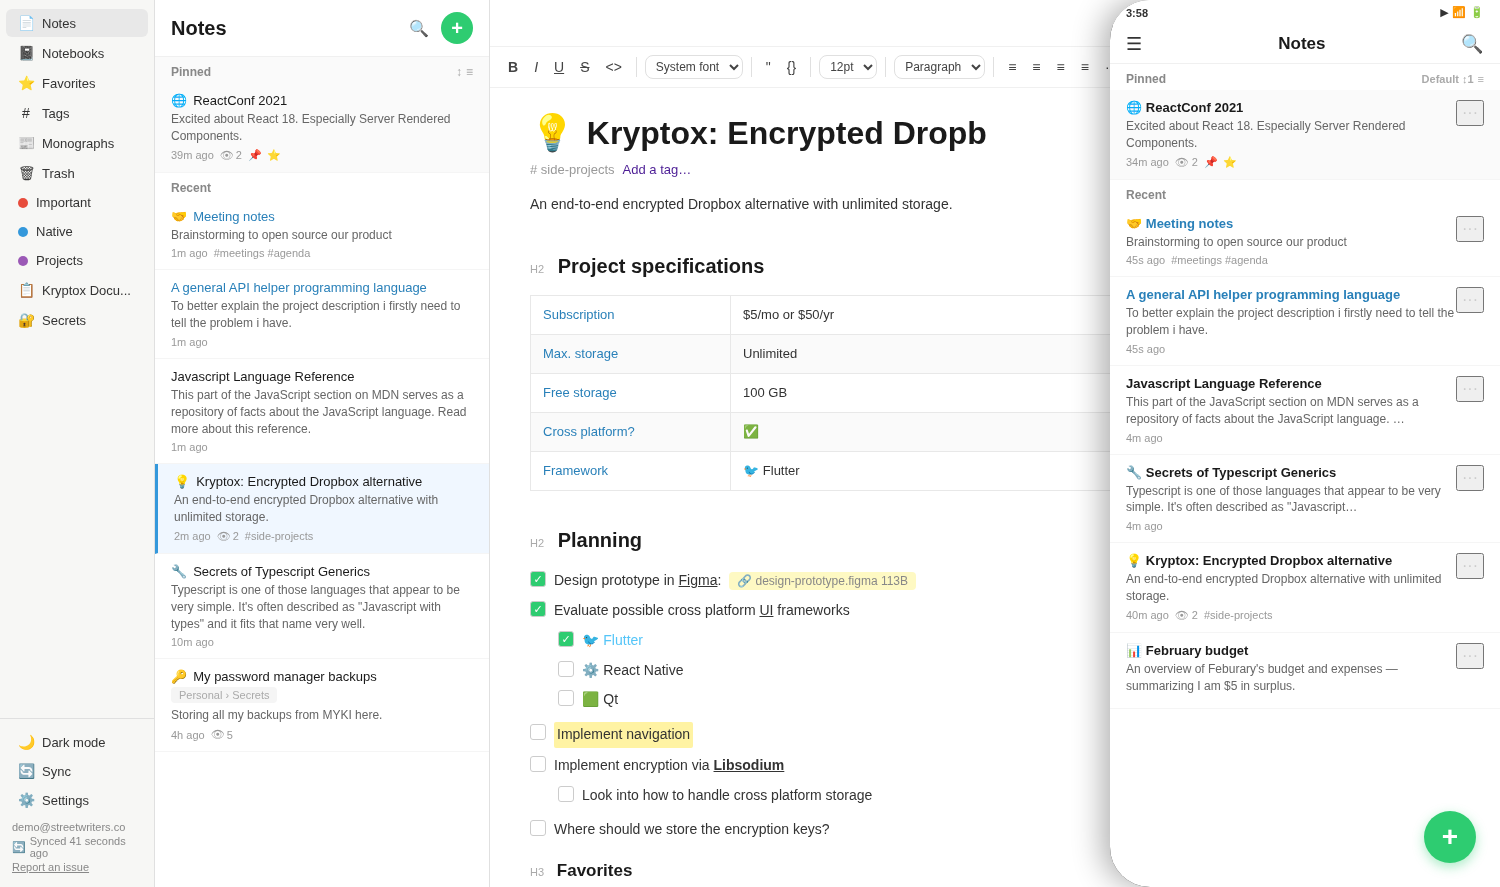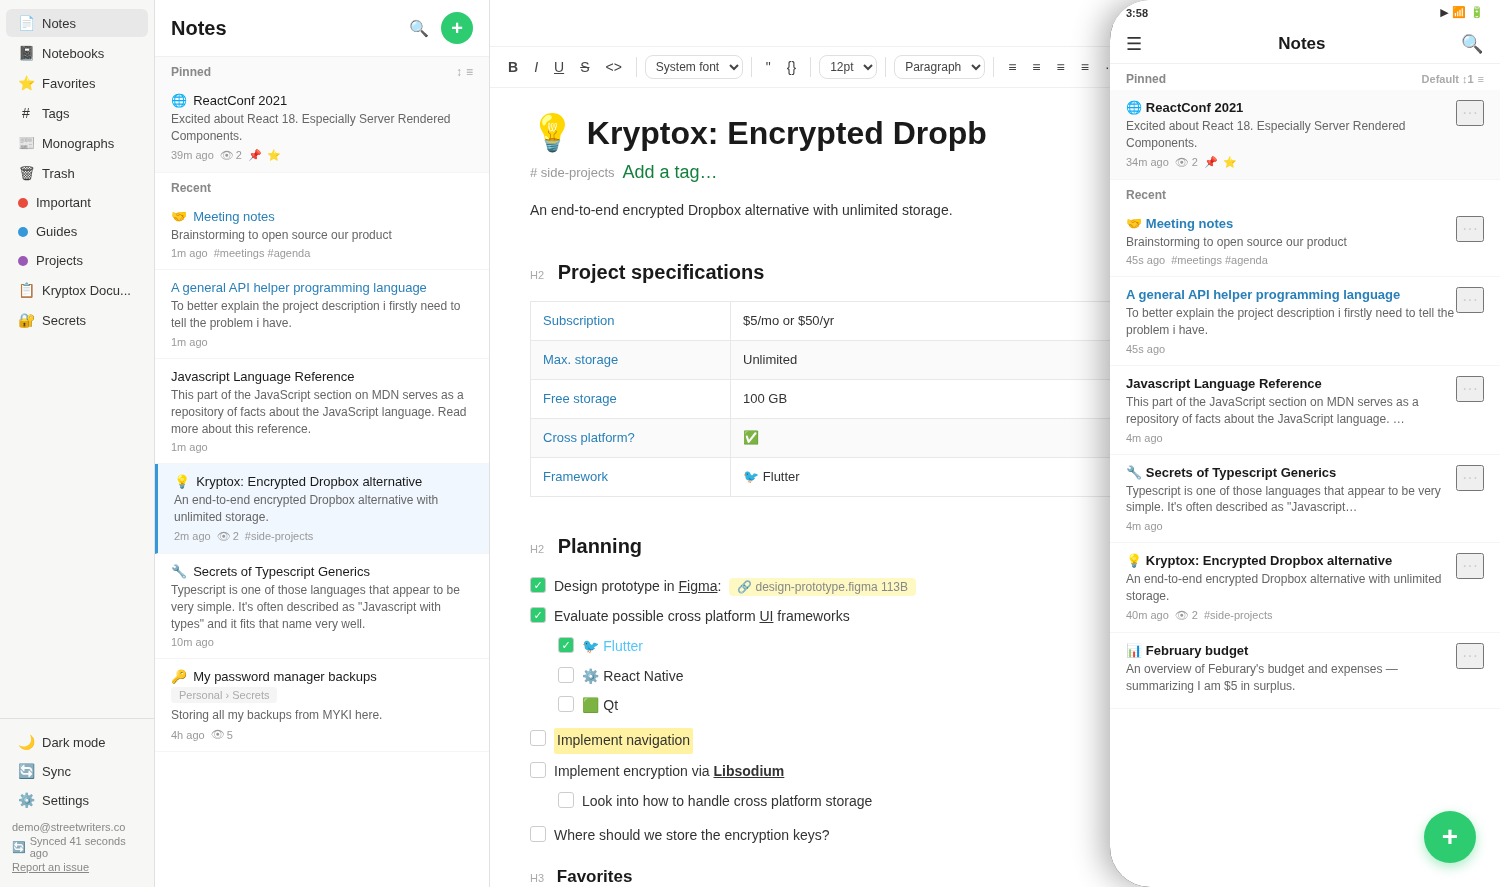--- a/index.html
+++ b/index.html
@@ -44,21 +44,21 @@
     .published-btn { display: flex; align-items: center; gap: 6px; background: none; border: none; cursor: pointer; color: #555; font-size: 13px; padding: 4px 8px; border-radius: 4px; }
     .editor-toolbar { display: flex; align-items: center; padding: 8px 12px; border-bottom: 1px solid #f0f0f0; gap: 4px; flex-wrap: wrap; }
     .toolbar-btn { background: none; border: none; cursor: pointer; color: #444; padding: 4px 6px; border-radius: 4px; font-size: 14px; }
     .toolbar-divider { width: 1px; height: 20px; background: #e0e0e0; margin: 0 4px; }
     .toolbar-select { border: 1px solid #e0e0e0; border-radius: 8px; padding: 3px 6px; font-size: 12px; color: #444; cursor: pointer; background: white; }
     .editor-content { flex: 1; padding: 24px 40px; overflow-y: auto; }
     .editor-title-row { display: flex; align-items: center; gap: 12px; margin-bottom: 8px; }
     .editor-title { font-size: 32px; font-weight: 700; color: #1a1a1a; }
     .editor-tags { display: flex; align-items: center; gap: 8px; margin-bottom: 16px; }
     .tag-link { color: #999; font-size: 13px; text-decoration: none; cursor: pointer; }
-    .add-tag { color: #15803d; font-size: 18px; cursor: pointer; }
+    .add-tag { color: #4c1d95; font-size: 13px; cursor: pointer; }
     .editor-body { font-size: 14px; line-height: 1.7; color: #333; }
     .editor-body p { margin-bottom: 12px; }
     h2.section-heading { font-size: 20px; font-weight: 600; color: #1a1a1a; margin: 32px 0 12px; }
     h3.section-heading { font-size: 17px; font-weight: 600; color: #1a1a1a; margin: 16px 0 10px; }
     .h2-label { font-size: 11px; color: #aaa; margin-right: 8px; font-weight: normal; }
     table.spec-table { width: 100%; border-collapse: collapse; margin-bottom: 16px; font-size: 13px; }
     table.spec-table td { padding: 8px 12px; border: 1px solid #e8e8e8; }
     table.spec-table td:first-child { font-weight: 500; color: #2980b9; width: 200px; }
     table.spec-table tr:nth-child(even) { background: #fafafa; }
     .checklist { list-style: none; margin-bottom: 10px; }
@@ -124,21 +124,21 @@
   <div class="sidebar-item">
     <span class="icon">🗑</span>
     <span>Trash</span>
   </div>
   <div class="sidebar-item">
     <span class="dot dot-red"></span>
     <span>Important</span>
   </div>
   <div class="sidebar-item">
     <span class="dot dot-blue"></span>
-    <span>Guides</span>
+    <span>Native</span>
   </div>
   <div class="sidebar-item">
     <span class="dot dot-purple"></span>
     <span>Projects</span>
   </div>
   <div class="sidebar-item">
     <span class="icon">📋</span>
     <span>Kryptox Docu...</span>
   </div>
   <div class="sidebar-item">

